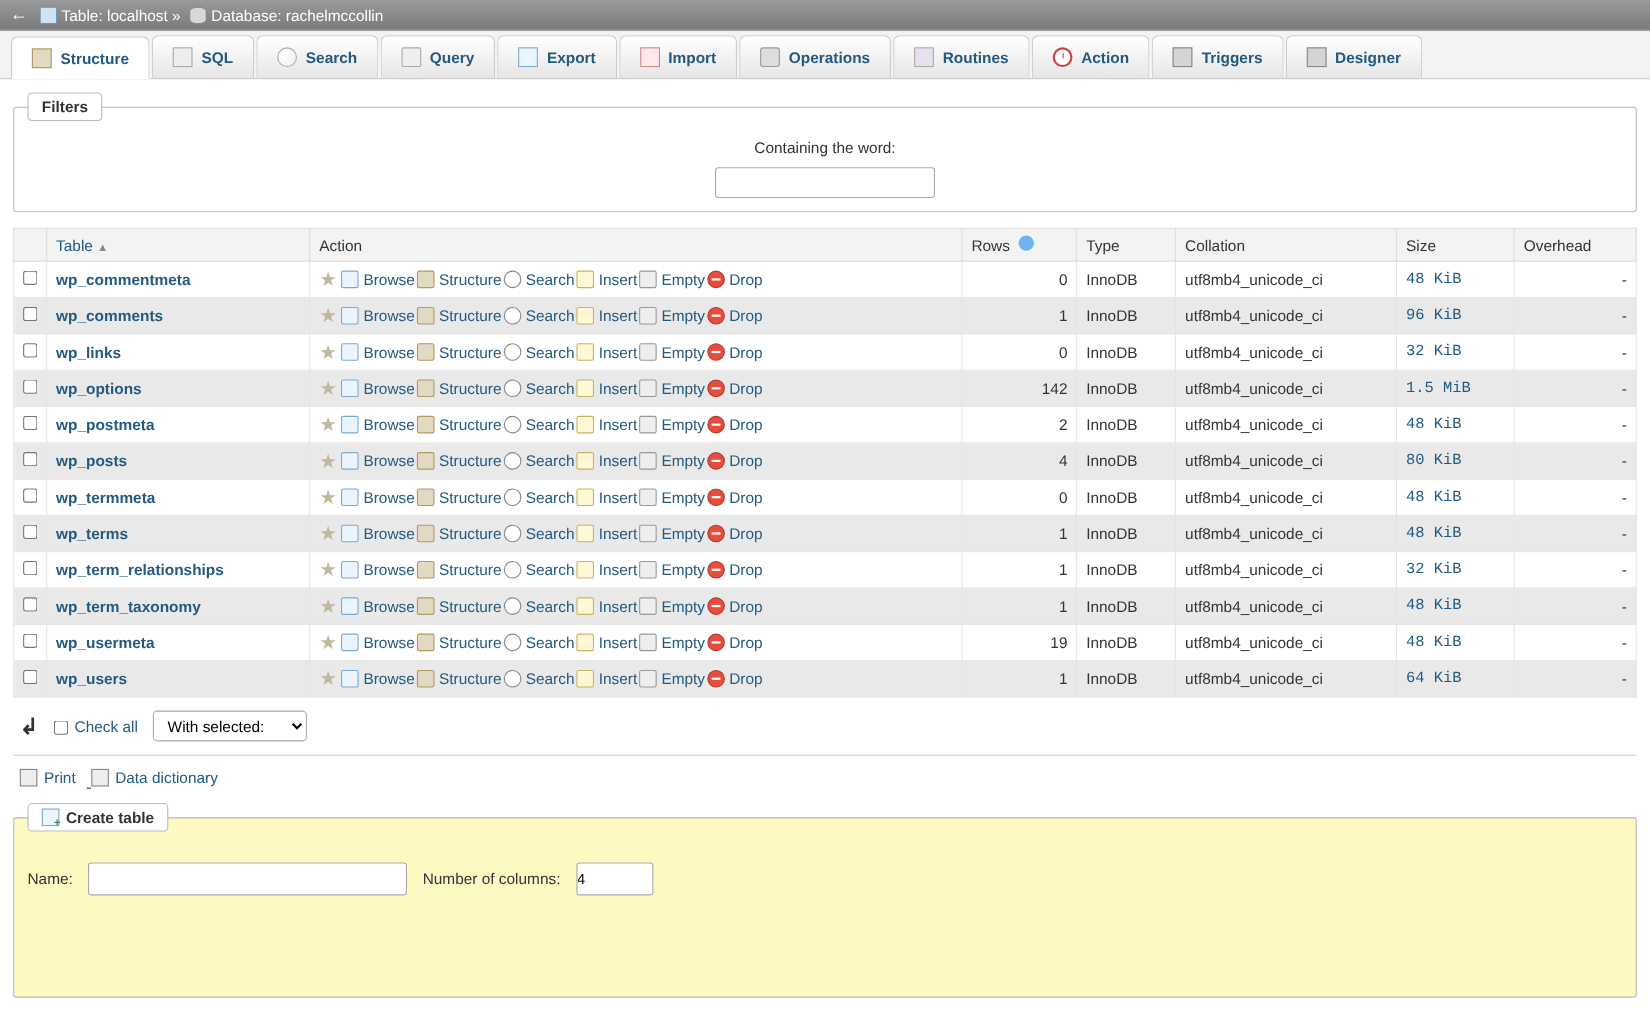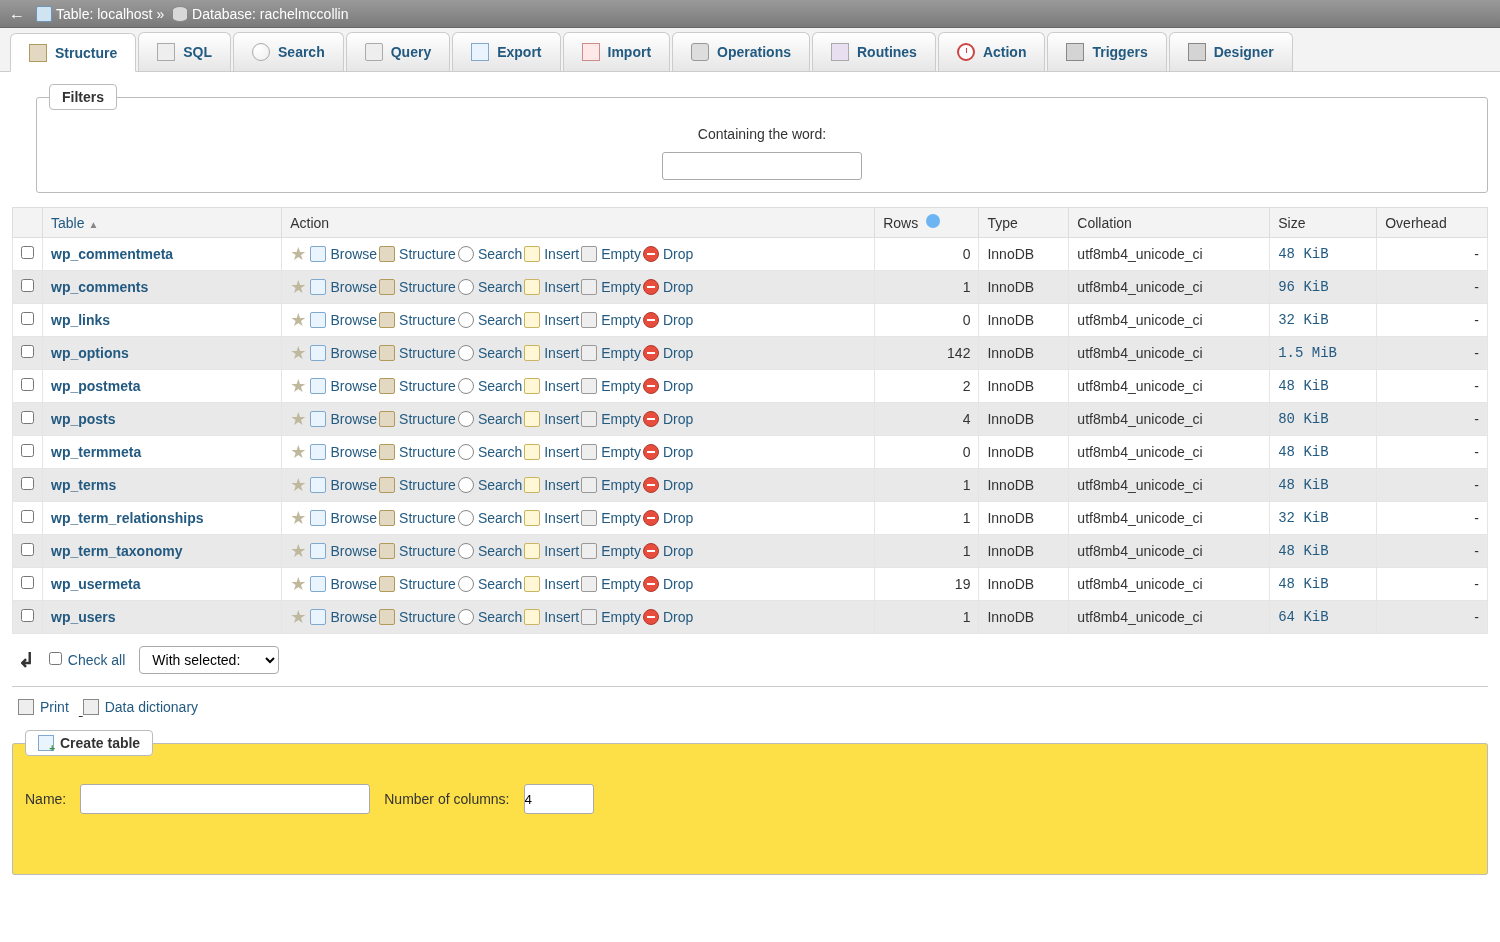--- a/index.html
+++ b/index.html
@@ -29,21 +29,21 @@
 .ic-routines{ background:#e8e0f0; border:1px solid #aaa; }
 .ic-events{ background:#fff; border:2px solid #cc4444; border-radius:50%; position:relative; }
 .ic-events:after{ content:''; position:absolute; left:50%; top:20%; width:1px; height:40%; background:#cc4444; }
 .ic-triggers{ background:#d4d4d4; border:1px solid #888; }
 .ic-designer{ background:#d4d4d4; border:1px solid #888; }
 
 
 .content { padding: 12px; }
 
 
-fieldset.filters { border: 1px solid #bbb; border-radius: 3px; padding: 16px 12px 12px 12px; margin-bottom: 14px; margin-left: 24px; }
+fieldset.filters { border: 1px solid #bbb; border-radius: 3px; padding: 16px 12px 12px 12px; margin-bottom: 14px; }
 fieldset.filters legend { background:#fff; border:1px solid #bbb; border-radius:4px; padding:4px 12px; font-weight:600; font-size:14px; }
 .filter-row { display:flex; align-items:center; gap:10px;flex-direction:column; }
 .filter-row input[type=text]{ width:200px; height:28px; border:1px solid #aaa; border-radius:3px; padding:0 6px; font-size:14px; }
 
 
 table.db { width: 100%; border-collapse: collapse; border-top:1px solid #ccc; }
 table.db th { text-align:left; font-weight:400; font-size:14px; padding:6px 8px; background:#f3f3f3; border:1px solid #ddd; color:#235a81; }
 table.db th.plain { color:#333; }
 table.db td { padding:5px 8px; border:1px solid #e5e5e5; font-size:14px; vertical-align:middle; }
 table.db tr.odd td{ background:#fff; }
@@ -69,21 +69,21 @@
 
 .below-row{ display:flex; align-items:center; gap:14px; padding:12px 6px; border-bottom:1px solid #ccc; }
 .arrow-up-turn{ font-size:20px; color:#333; font-weight:bold; transform: scaleX(-1); display:inline-block; }
 select.dd{ height:28px; border:1px solid #aaa; border-radius:4px; padding:0 22px 0 8px; font-size:14px; background:#fff; }
 
 .links-row{ padding:12px 6px;text-decoration:underline; }
 .links-row a{ margin-right:10px; display:inline-flex; align-items:center; gap:6px; font-weight:500; }
 .li-icon{ width:16px; height:16px; display:inline-block; border:1px solid #888; background:#eee; }
 
 
-fieldset.create { border:1px solid #bbb; border-radius:3px; padding:24px 12px 60px 12px; background:#fde047; }
+fieldset.create { border:1px solid #bbb; border-radius:3px; padding:24px 12px 92px 12px; background:#fef9c3; }
 fieldset.create legend{ background:#fff; border:1px solid #bbb; border-radius:4px; padding:4px 12px; font-weight:700; display:flex; align-items:center; gap:6px; }
 .create-row{ display:flex; align-items:center; gap:14px; margin-top:4px; }
 .create-row label{ font-size:14px; }
 .create-row input[type=text]{ width:290px; height:30px; border:1px solid #aaa; border-radius:3px; }
 .create-row input.small{ width:70px; }
 .q-icon{ width:14px; height:14px; display:inline-block; background:#6cb5f2; border-radius:50%; margin-left:4px; }
 .create-add-icon{ width:16px; height:16px; display:inline-block; background:#eaf4ff; border:1px solid #7fa9cf; position:relative; }
 .create-add-icon:after{ content:'+'; position:absolute; right:-2px; bottom:-4px; font-size:10px; color:#3a8b3a; font-weight:bold; }
 .sort-caret{ font-size:10px; color:#888; margin-left:4px; }
 </style>
@@ -410,21 +410,21 @@
           <td>InnoDB</td>
           <td>utf8mb4_unicode_ci</td>
           <td class="mono">64 KiB</td>
           <td class="dash">-</td>
         </tr>
       </tbody>
 </table>
 
 <div class="below-row">
   <span class="arrow-up-turn">↳</span>
-  <label style="display:flex;align-items:flex-start;gap:6px;">
+  <label style="display:flex;align-items:flex-end;gap:6px;">
     <input type="checkbox" style="">
     <a>Check all</a>
   </label>
   <select class="dd">
     <option>With selected:</option>
   </select>
 </div>
 
 <div class="links-row">
   <a>

